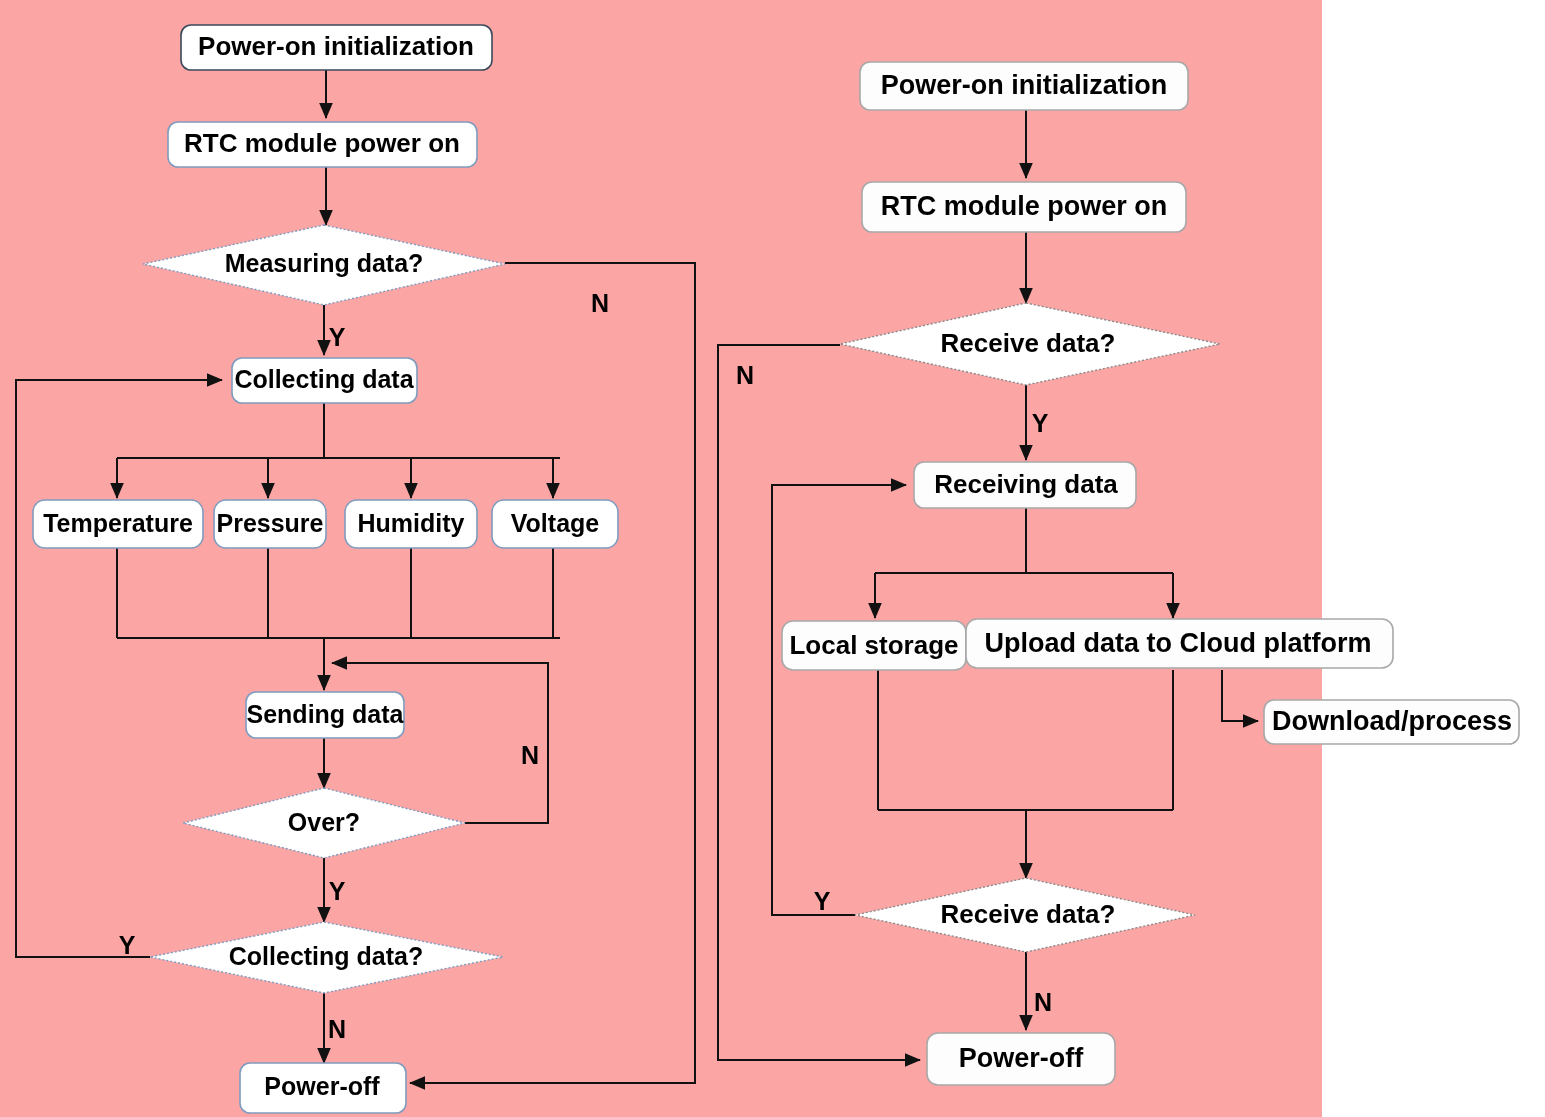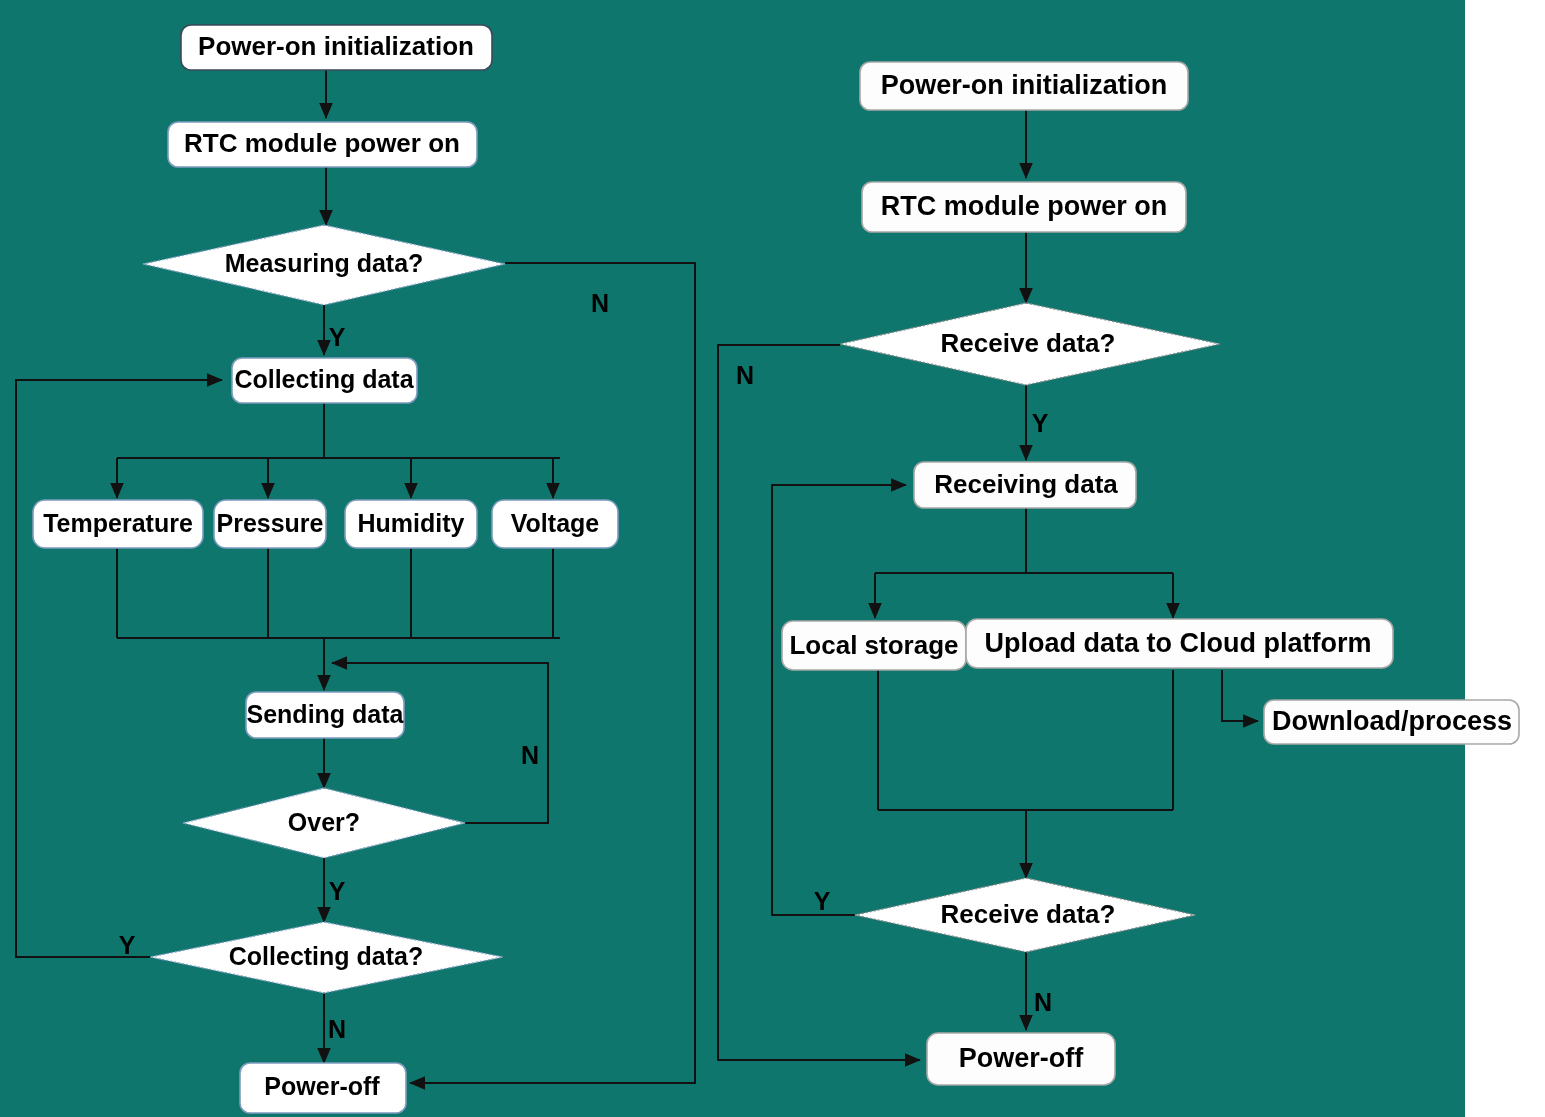--- a/index.html
+++ b/index.html
@@ -2,24 +2,25 @@
 <html><head>
 <meta charset="utf-8">
 <style>
   html, body {
     margin: 0;
     padding: 0;
     background: #ffffff;
   }
   #canvas {
     position: relative;
-    width: 1465px;
+    width: 1310px;
     height: 1117px;
-    background: #0f766e;
+    background: #fca5a5;
     font-family: "Liberation Sans", sans-serif;
+    padding-left: 12px;
   }
   svg.flow {
     position: absolute;
     top: 0;
     left: 0;
     width: 1545px;
     height: 1117px;
   }
   .node-text {
     font-family: "Liberation Sans", sans-serif;

